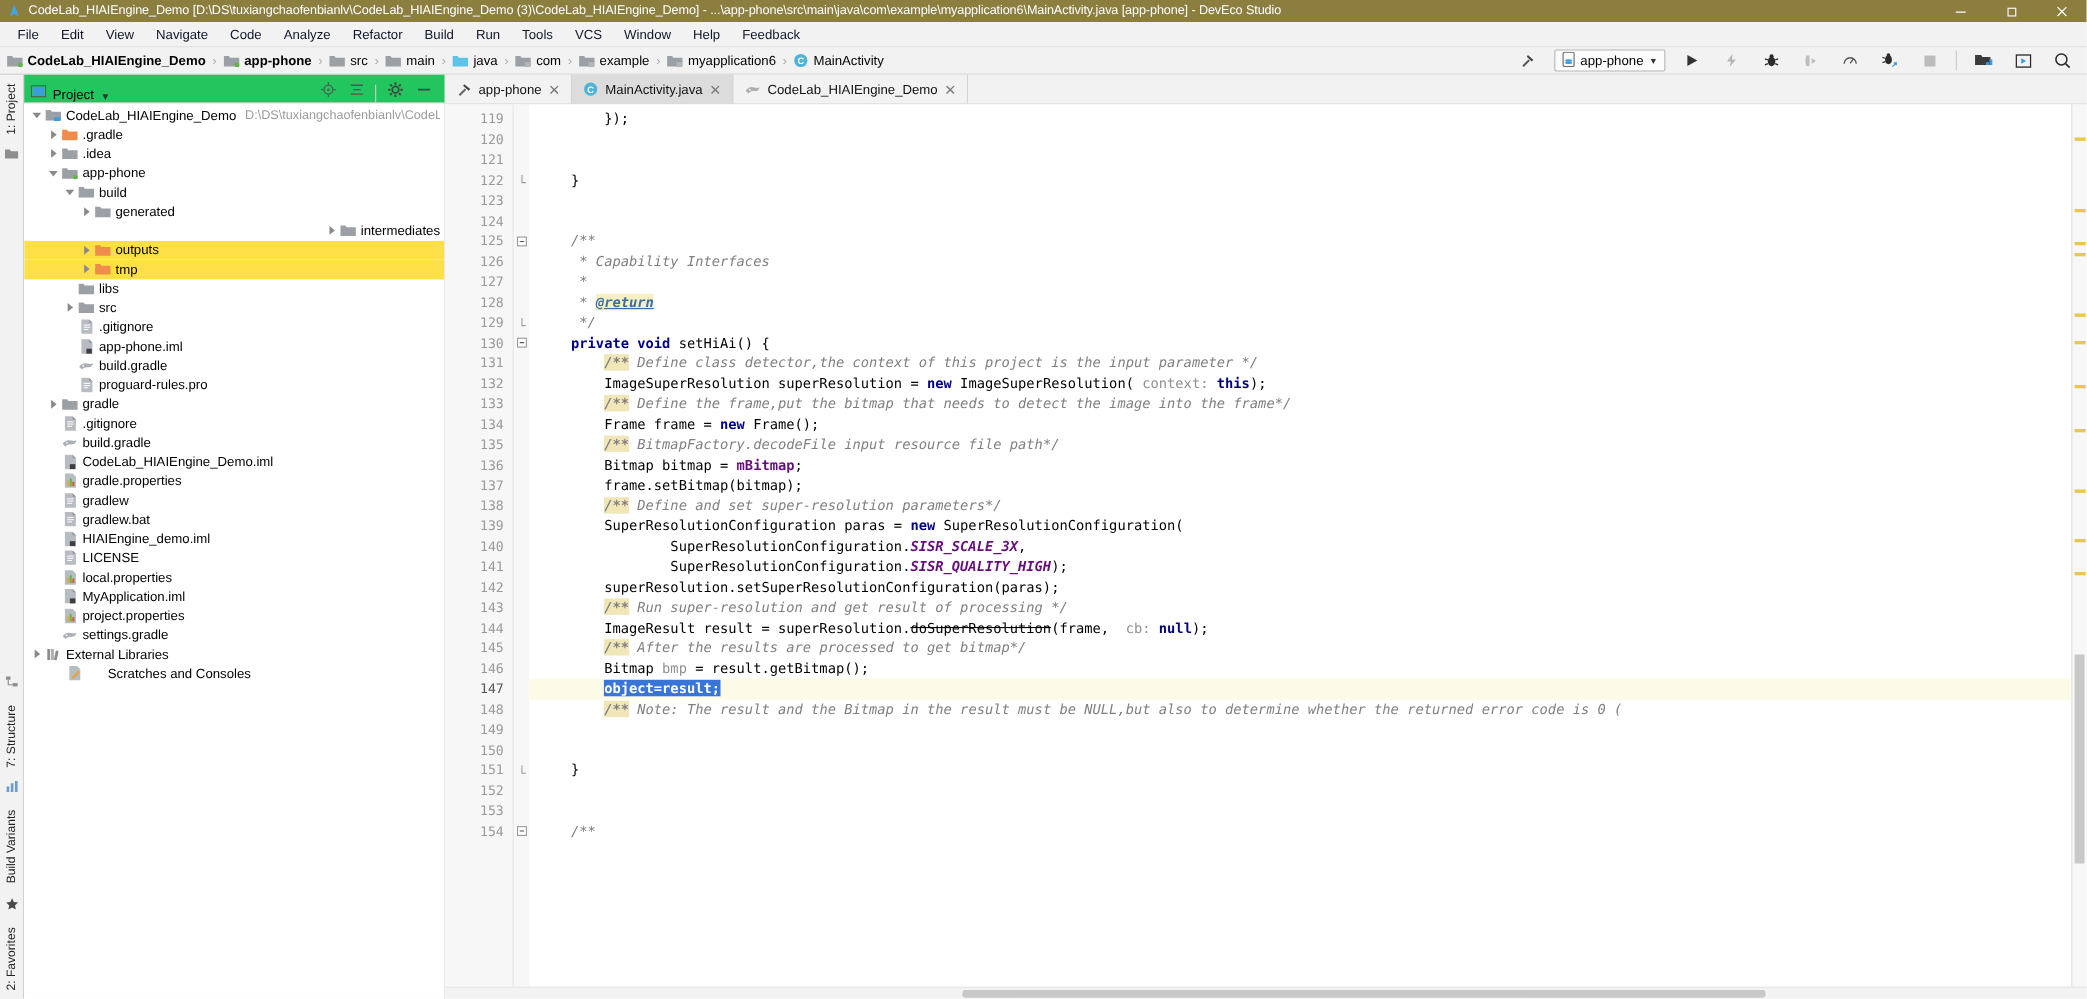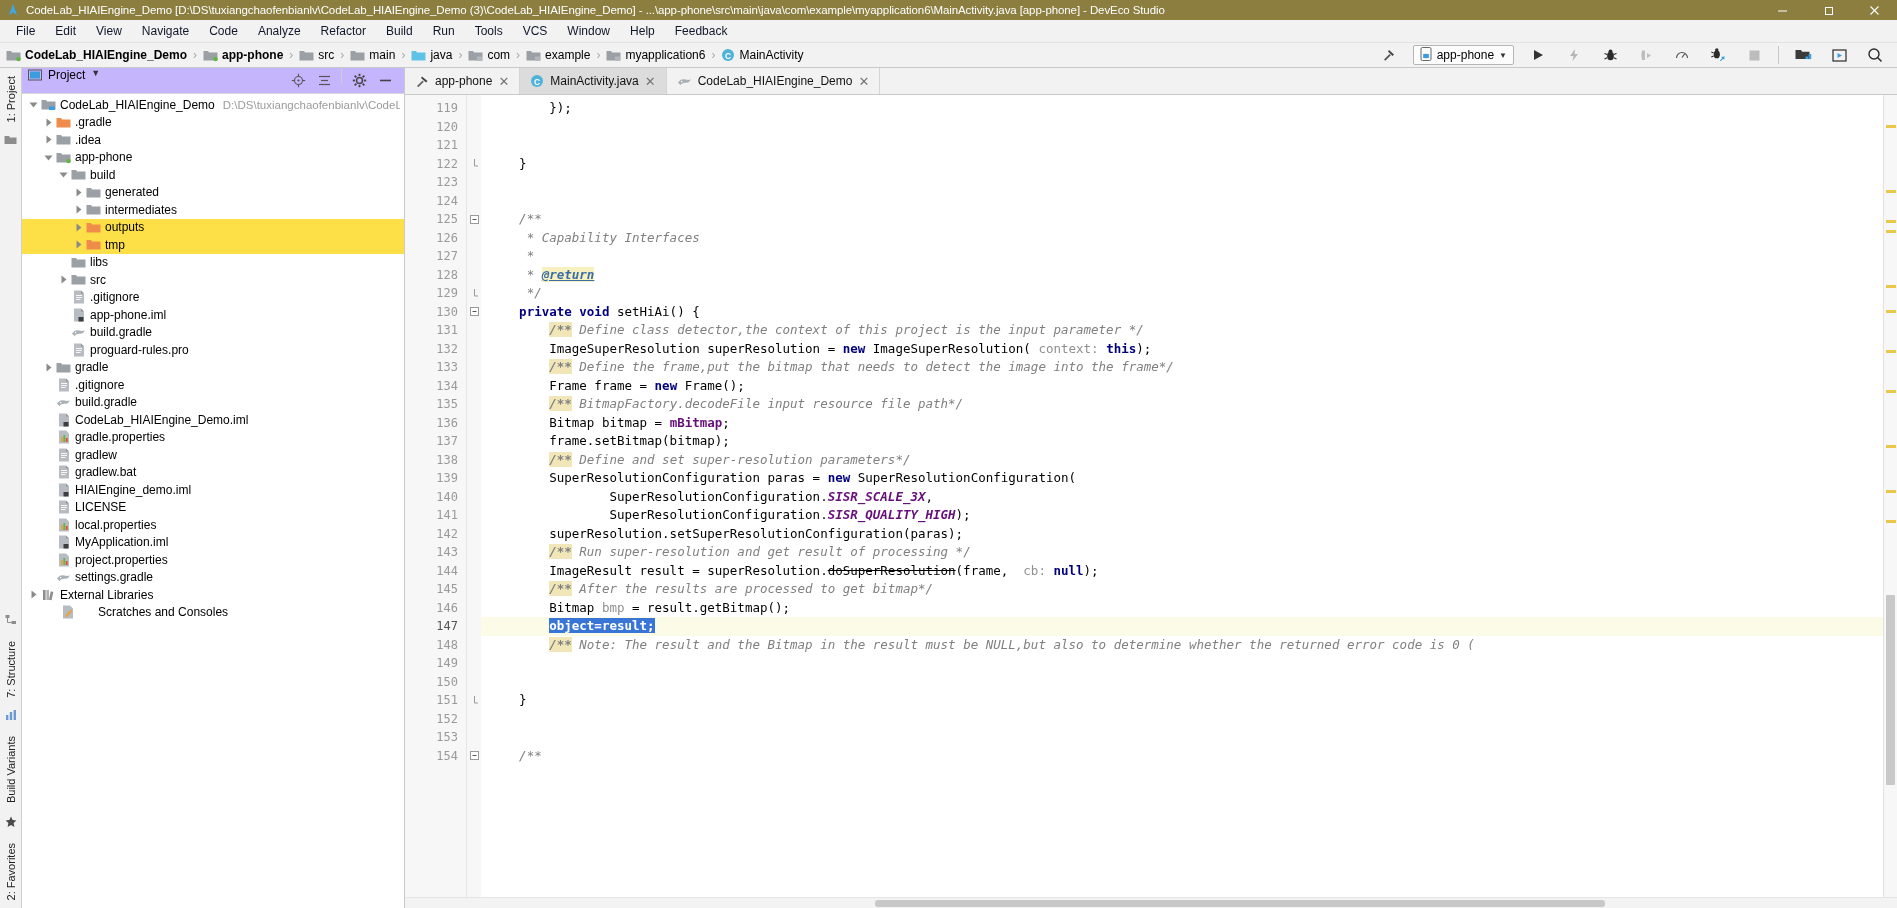--- a/index.html
+++ b/index.html
@@ -69,22 +69,22 @@
   }
   .vlabel.active { font-weight: normal; }
   .vicon { display: block; }
 
   
   .project-panel {
     width: 383px; flex: 0 0 383px; background: #ffffff;
     display: flex; flex-direction: column; border-right: 1px solid #c9c9c9;
   }
   .panel-head {
-    height: 26px; flex: 0 0 26px; display: flex; align-items: flex-start;
-    background: #c4b5fd; border-bottom: 1px solid #d7d7d7; padding: 0 6px;
+    height: 26px; flex: 0 0 26px; display: flex; align-items: flex-end;
+    background: #22c55e; border-bottom: 1px solid #d7d7d7; padding: 0 6px;
   }
   .panel-head .ph-title { font-size: 12px; margin-left: 6px; }
   .panel-head .ph-caret { margin-left: 6px; color: #333; font-size: 9px; }
   .ph-spacer { flex: 1 1 auto; }
   .ph-btn { width: 26px; height: 24px; display: flex; align-items: center; justify-content: center; }
   .ph-sep { width: 1px; height: 16px; background: #cdcdcd; margin: 0 4px; }
 
   .tree { flex: 1 1 auto; overflow: hidden; padding-top: 2px; background: #fff; position: relative; }
   .trow {
     height: 17.5px; display: flex; align-items: center; white-space: nowrap;
@@ -541,21 +541,21 @@
                 <path d="M3.5 1.5 L8.5 5.5 L3.5 9.5 Z" fill="#8a8a8a"></path>
               </svg>
             </span>
             <span class="tico">
               <svg width="15" height="13" viewBox="0 0 15 13">
                 <path d="M0.5 2 L5 2 L6.1 3.5 L14.5 3.5 L14.5 11.5 L0.5 11.5 Z" fill="#9aa0a6"></path>
               </svg>
             </span>
             <span class="tlabel">generated</span>
           </div>
-          <div class="trow" style="padding-left: 51px;">
+          <div class="trow" style="padding-left: 51px; justify-content: flex-end;">
             <span class="twist">
               <svg width="11" height="11" viewBox="0 0 11 11">
                 <path d="M3.5 1.5 L8.5 5.5 L3.5 9.5 Z" fill="#8a8a8a"></path>
               </svg>
             </span>
             <span class="tico">
               <svg width="15" height="13" viewBox="0 0 15 13">
                 <path d="M0.5 2 L5 2 L6.1 3.5 L14.5 3.5 L14.5 11.5 L0.5 11.5 Z" fill="#9aa0a6"></path>
               </svg>
             </span>

